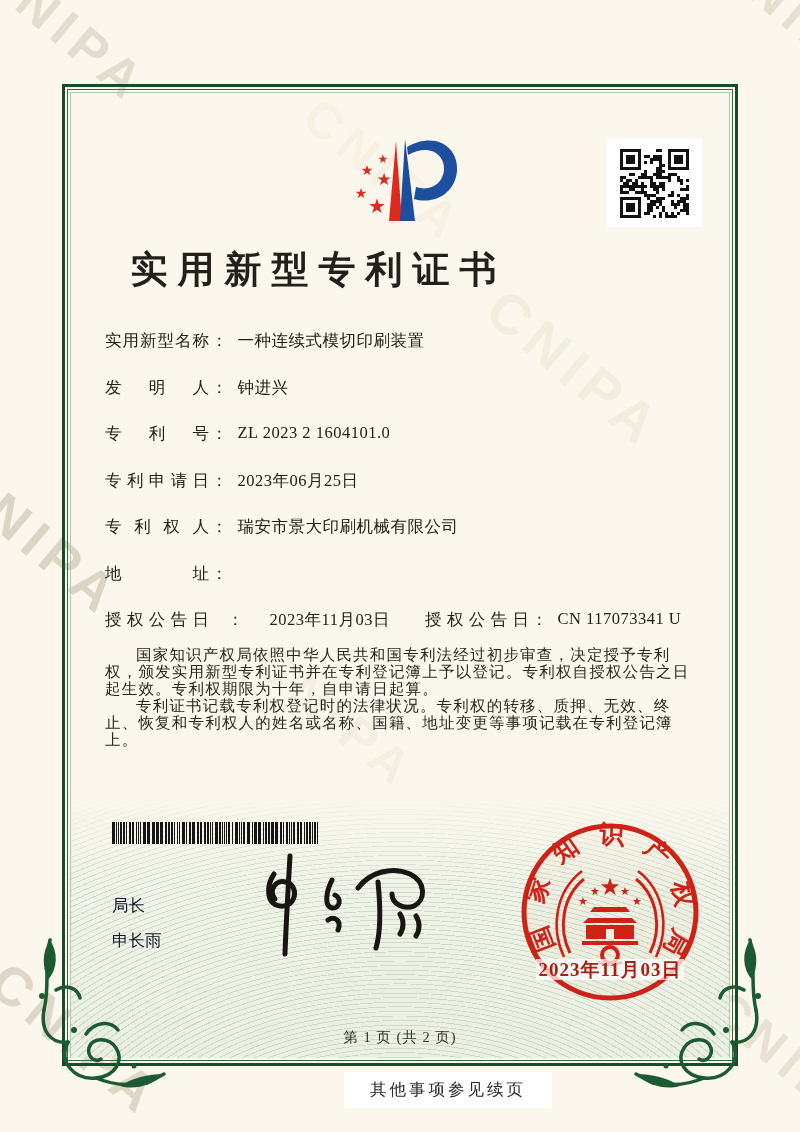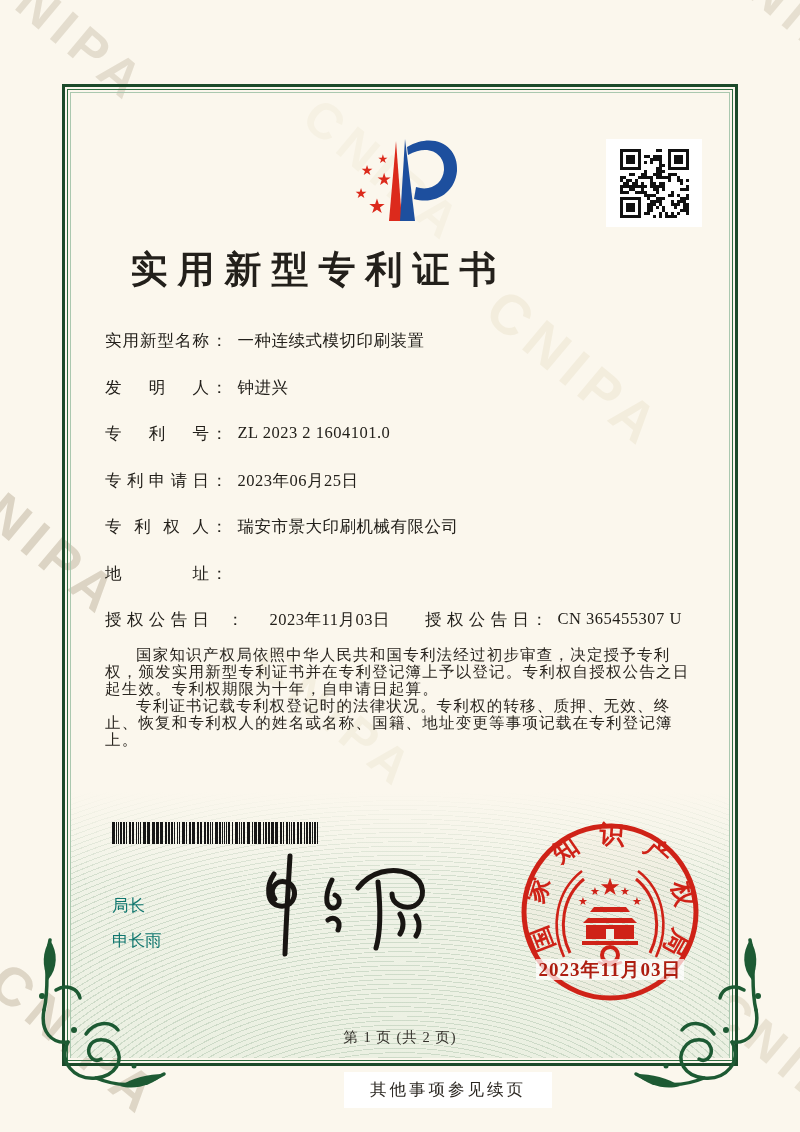--- a/index.html
+++ b/index.html
@@ -60,21 +60,21 @@
   .fgroup.first{width:320px;gap:16px;}
 
   
   #paras{position:absolute;left:105px;top:646px;width:594px;z-index:2;}
   #paras p{margin:0;text-indent:2em;font-size:15.5px;line-height:17px;
       letter-spacing:1.2px;color:#2a2620;}
 
   
   #barcode{position:absolute;left:112px;top:822px;width:208px;height:22px;z-index:2;}
   #signer{position:absolute;left:112px;top:888px;z-index:2;
-      font-family:"Liberation Sans",sans-serif;font-size:16.5px;line-height:35px;color:#0f766e;}
+      font-family:"Liberation Sans",sans-serif;font-size:16.5px;line-height:35px;color:#0f172a;}
   #signature{position:absolute;left:228px;top:850px;z-index:2;}
   #seal{position:absolute;left:515px;top:817px;width:190px;height:190px;z-index:3;}
   #seal-date{position:absolute;left:0;top:140px;width:190px;text-align:center;z-index:4;
       font-size:19px;font-weight:bold;color:#ad1d10;letter-spacing:1px;}
   #seal-date span{background:rgba(255,255,255,0.72);padding:0 3px;}
 
   #page-footer{position:absolute;left:0;top:1028px;width:800px;text-align:center;
       font-size:14.5px;color:#33302a;z-index:2;letter-spacing:1px;}
   #cont-wrap{position:absolute;left:0;top:1072px;width:800px;text-align:center;z-index:2;margin-left:48px;}
   #cont-note{display:inline-block;background:#ffffff;padding:7px 26px;
@@ -364,21 +364,21 @@
       </div>
     <div class="frow">
       <span class="fgroup first">
         <span class="flabel">授权公告日</span>
         <span class="fcolon">：</span>
         <span class="fvalue">2023年11月03日</span>
       </span>
       <span class="fgroup">
         <span class="flabel">授权公告日</span>
         <span class="fcolon">：</span>
-        <span class="fvalue">CN 365455307 U</span>
+        <span class="fvalue">CN 117073341 U</span>
       </span>
     </div>
   </div>
 
   <div id="paras">
     <p>国家知识产权局依照中华人民共和国专利法经过初步审查，决定授予专利权，颁发实用新型专利证书并在专利登记簿上予以登记。专利权自授权公告之日起生效。专利权期限为十年，自申请日起算。</p>
     <p>专利证书记载专利权登记时的法律状况。专利权的转移、质押、无效、终止、恢复和专利权人的姓名或名称、国籍、地址变更等事项记载在专利登记簿上。</p>
   </div>
 
   <div id="barcode">

